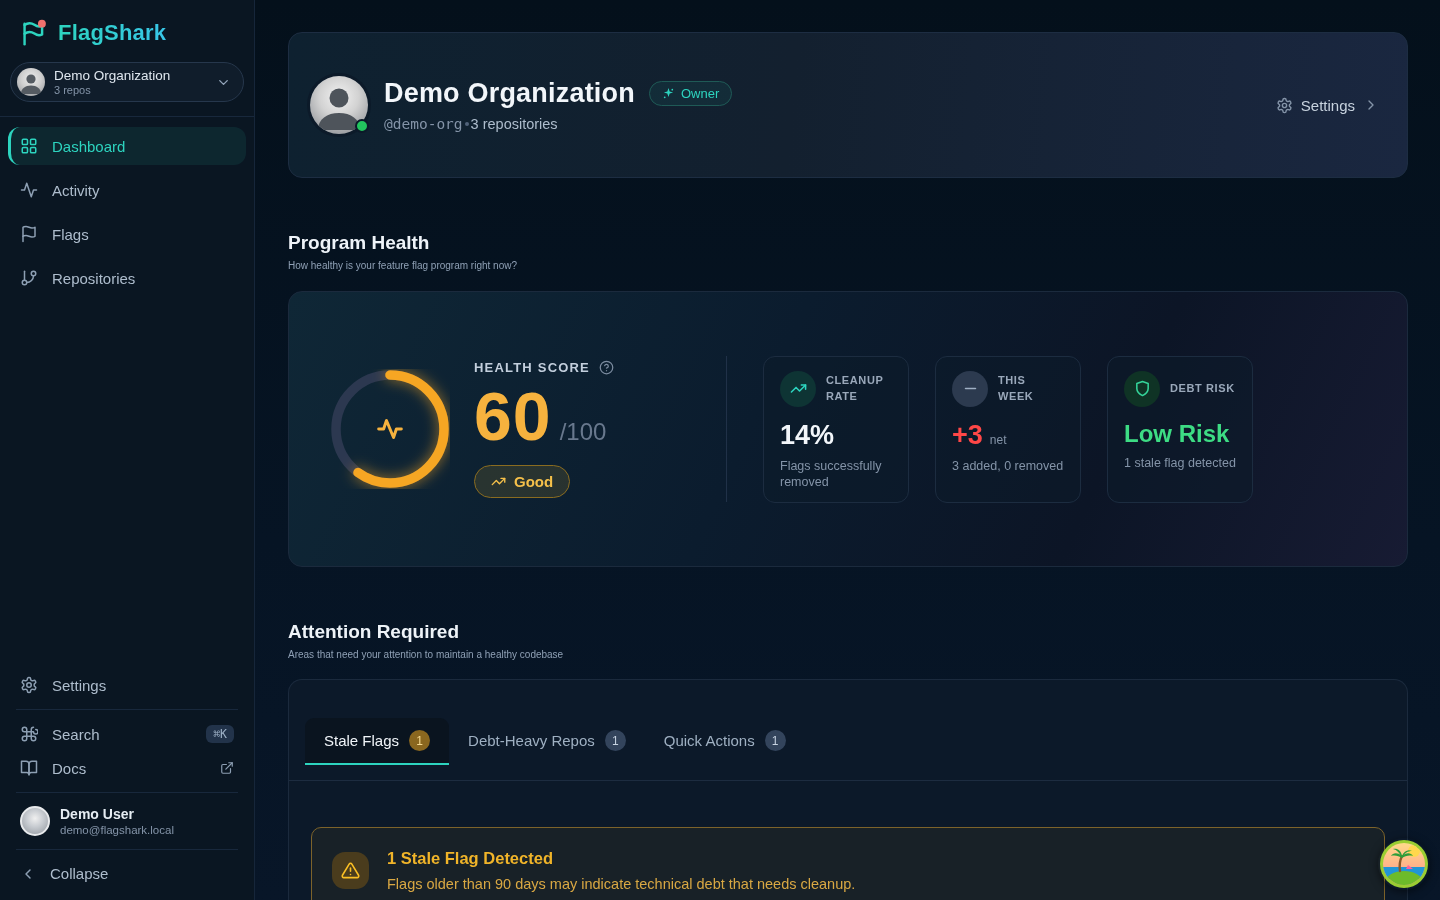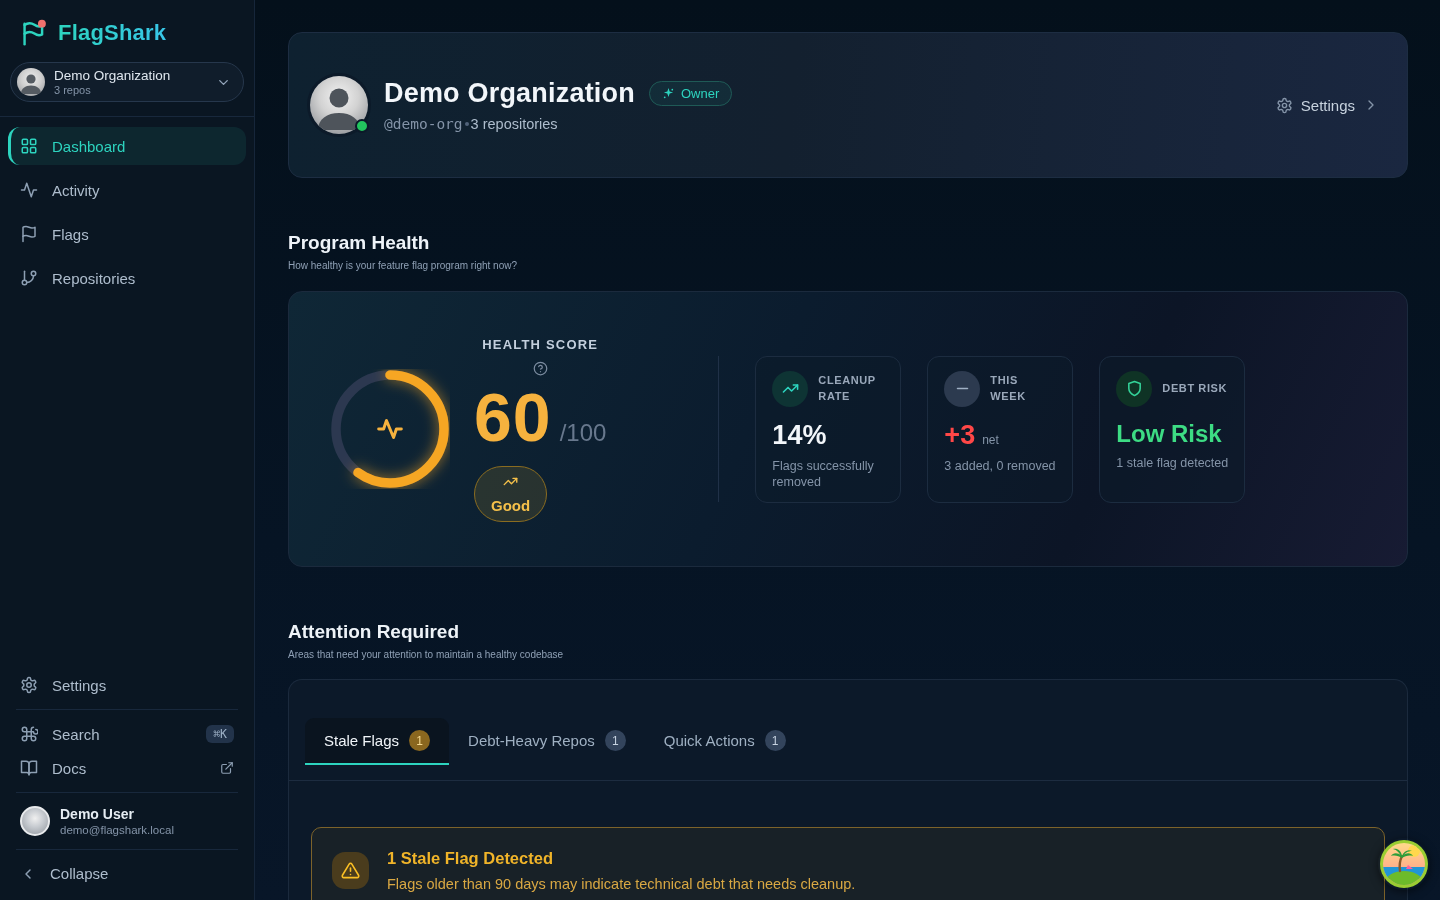--- a/index.html
+++ b/index.html
@@ -108,30 +108,30 @@
   .section-sub { font-size:10px; color:#8fa0b5; margin-top:6px; }
 
   .health-card {
     margin-top:20px; height:276px; border-radius:14px; border:1px solid #1b2a3d;
     background:linear-gradient(115deg,#0f2736 0%,#0b1c2e 42%,#0c1526 72%,#171b33 100%);
     display:flex; align-items:center; padding:0 0 0 41px;
   }
   .gauge-wrap { position:relative; width:120px; height:120px; flex:none; }
   .gauge-icon { position:absolute; inset:0; display:flex; align-items:center; justify-content:center; color:#f6b23e; }
   .score-block { margin-left:24px; }
-  .score-label-row { display:flex; align-items:center; gap:9px;flex-direction:column; }
+  .score-label-row { display:flex; align-items:center; gap:9px; }
   .score-label { font-size:13px; letter-spacing:1.2px; color:#c3cfdd; font-weight:bold; }
   .help-ic { color:#7c8ca0; display:flex; cursor:pointer; }
   .score-num-row { display:flex; align-items:baseline; gap:8px; margin-top:2px; }
   .score-num { font-size:68px; font-weight:bold; color:#f6b23e; letter-spacing:1px; }
   .score-max { font-size:24px; color:#68788d; }
   .score-badge {
     display:inline-flex; align-items:center; gap:8px; margin-top:10px;
     border:1px solid #8a6c20; background:rgba(250,190,40,0.12); color:#f5c04a;
-    font-size:15px; font-weight:bold; border-radius:999px; padding:7px 16px;flex-direction:column;
+    font-size:15px; font-weight:bold; border-radius:999px; padding:7px 16px;
   }
   .v-divider { width:1px; height:146px; background:#203148; margin:0 36px 0 112px; flex:none; }
   .stats-row { display:flex; gap:26px; }
   .stat-card {
     width:146px; height:147px; border-radius:12px;
     background:rgba(13,27,42,0.55); border:1px solid #1c2c40; padding:14px 16px;
   }
   .stat-head { display:flex; align-items:center; gap:10px; }
   .stat-ic { width:36px; height:36px; border-radius:50%; display:flex; align-items:center; justify-content:center; flex:none; }
   .stat-ic.teal { background:#0e3434; color:#2dd4bf; }

